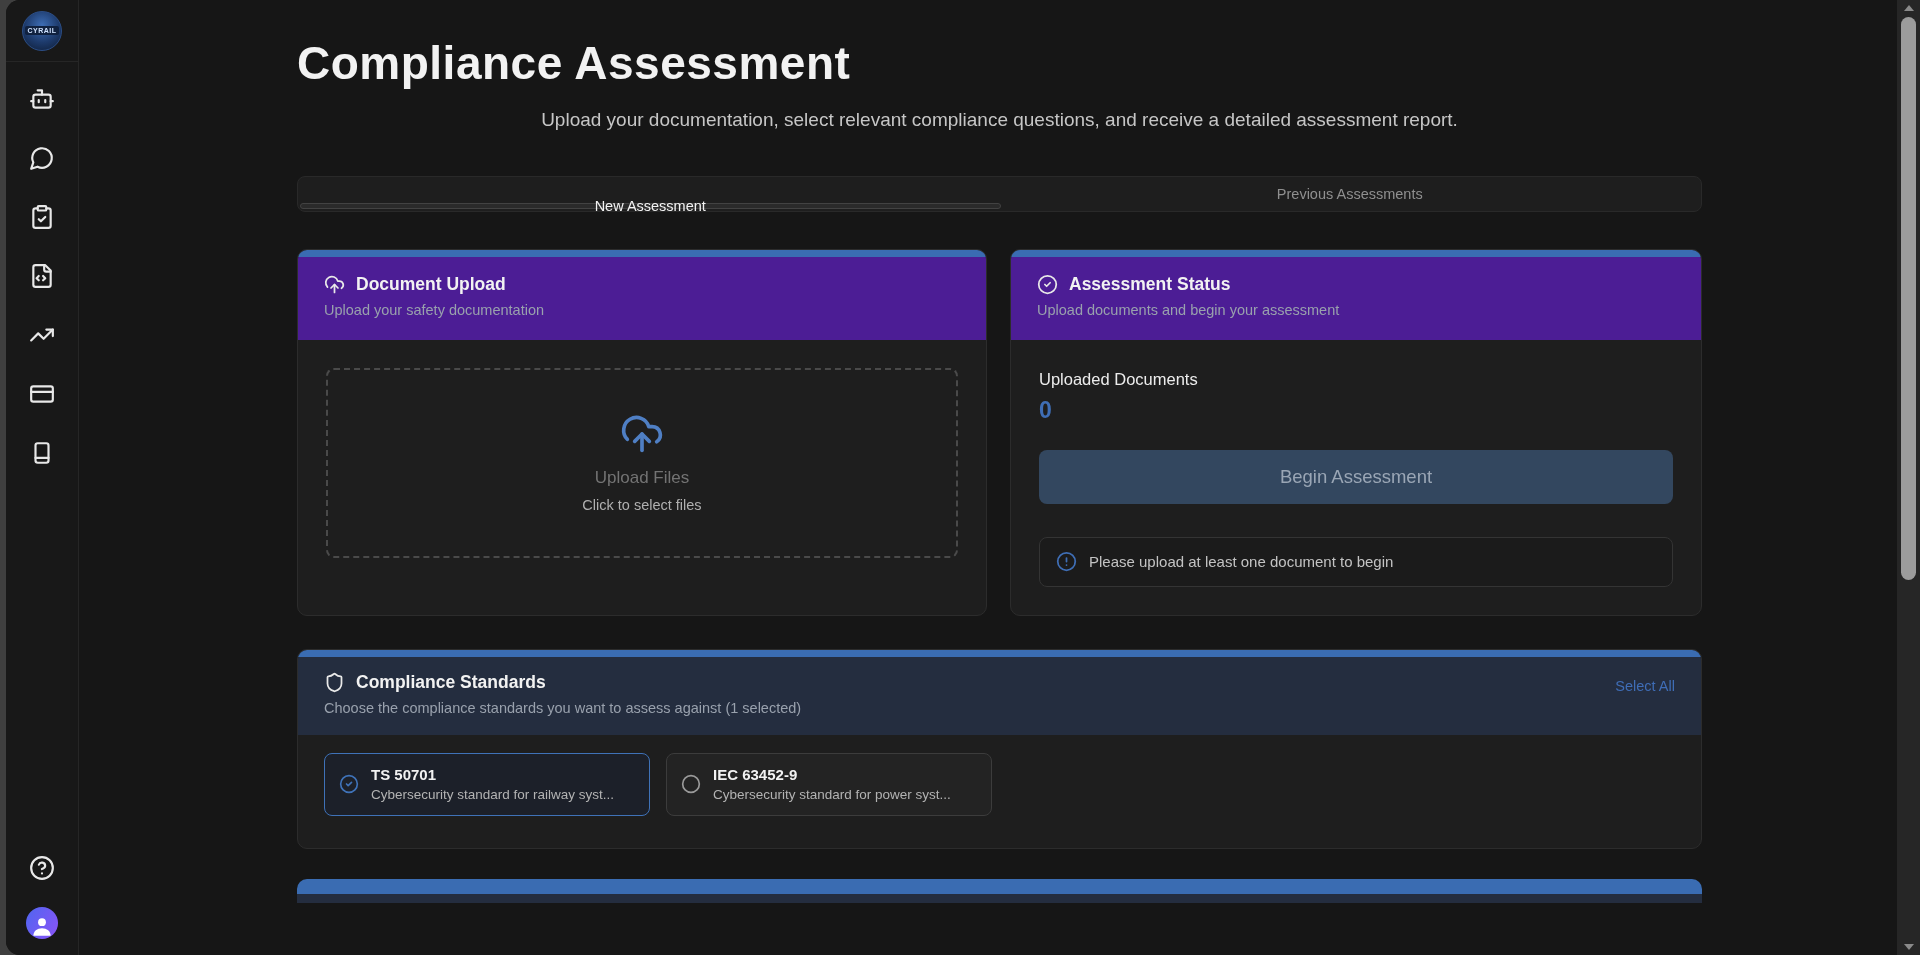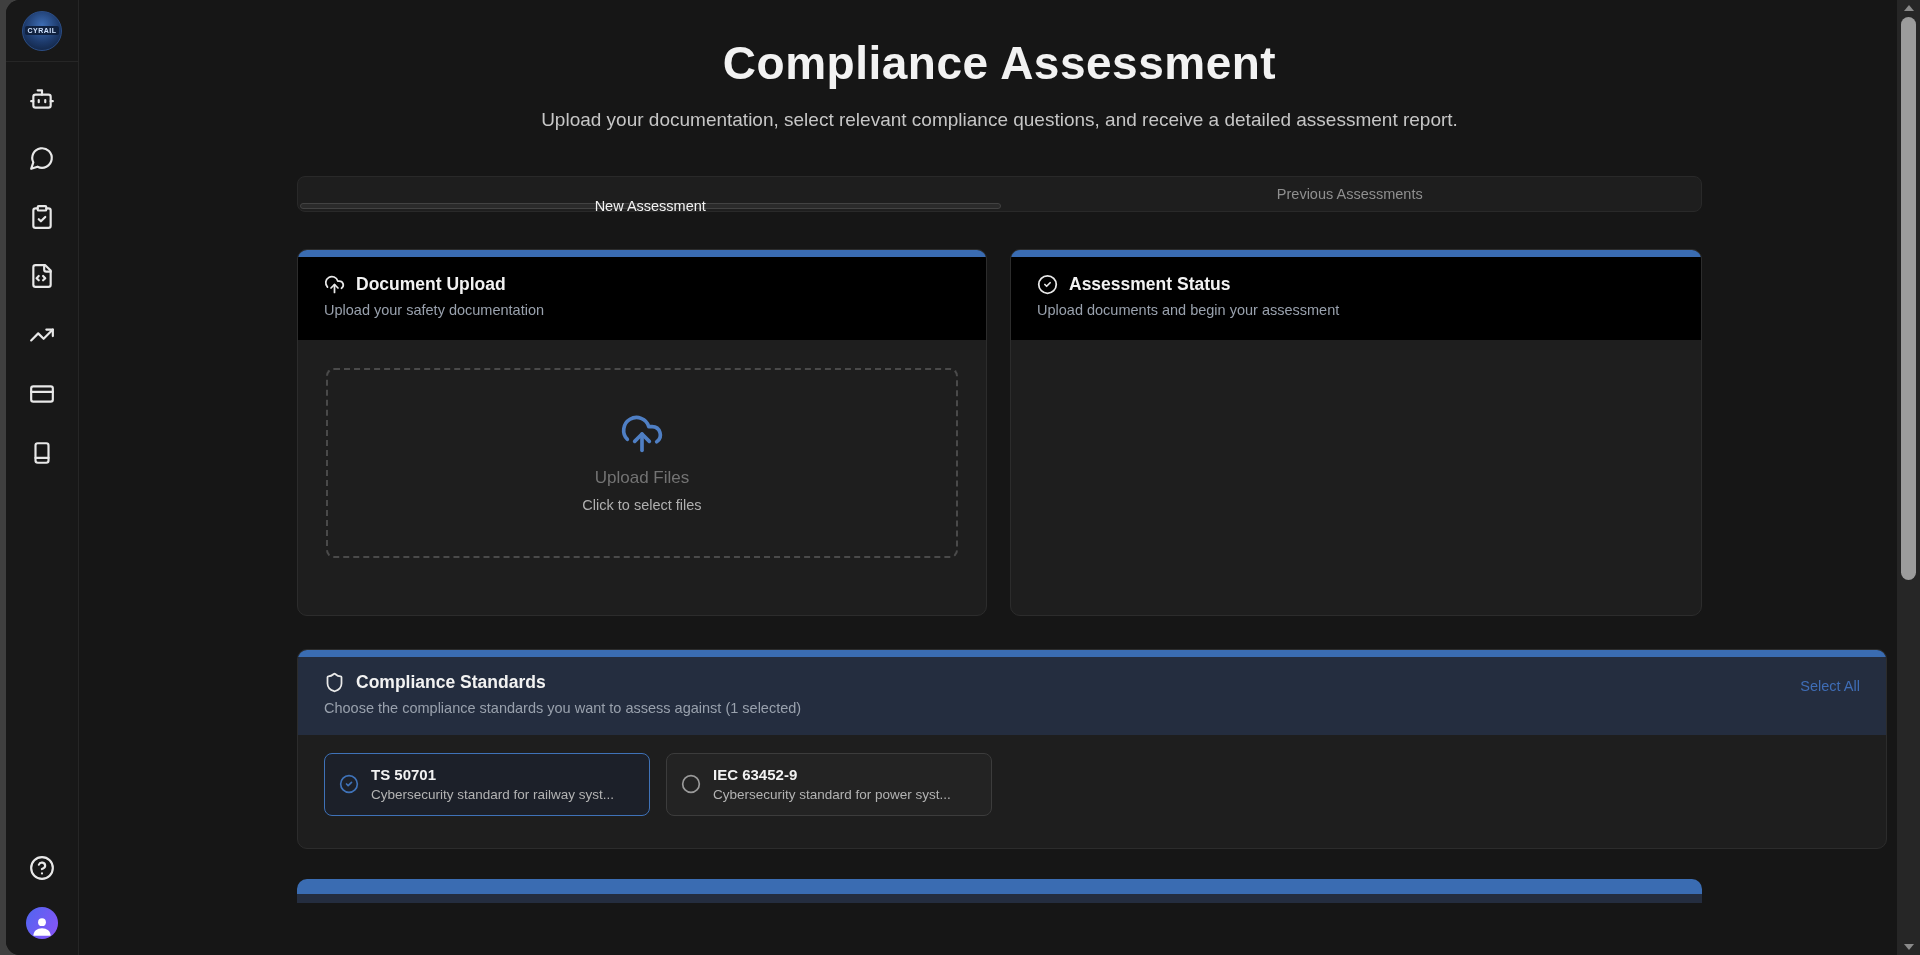--- a/index.html
+++ b/index.html
@@ -26,38 +26,38 @@
                     align-items:center; padding-bottom:16px; }
   .avatar { width:32px; height:32px; border-radius:50%; overflow:hidden;
             background:linear-gradient(120deg,#4f66f0 0%, #8b53f7 100%);
             display:flex; align-items:center; justify-content:center; }
   .avatar svg { width:26px; height:26px; margin-top:5px; }
 
   
   .main { flex:1; position:relative; overflow:hidden; }
   .column { width:1405px; margin:0 auto; }
 
-  .page-title { margin-top:36px; text-align:center; color:#f2f2f2;
+  .page-title { margin-top:36px; text-align:left; color:#f2f2f2;
                 font-size:46px; font-weight:800; letter-spacing:.5px; }
   .page-subtitle { margin:16px auto 0; text-align:center; color:#c6c6c6;
                    font-size:19px; line-height:1.45; max-width:1020px; }
 
   
   .tabstrip { margin-top:42px; height:36px; background:#1e1e1e; border:1px solid #292929;
               border-radius:8px; display:flex; padding:2px; }
   .tab { flex:1; display:flex; align-items:center; justify-content:center;
          font-size:14.5px; color:#8f8f8f; border-radius:6px; cursor:pointer; }
   .tab.active { background:#2a2a2a; border:1px solid #424242; color:#f3f3f3;margin-top:24px; }
 
   
   .cards-row { margin-top:37px; display:flex; gap:23px; }
   .card { background:#1e1e1e; border:1px solid #2c2c2c; border-radius:10px;
           overflow:hidden; display:flex; flex-direction:column; }
   .card-strip { height:7px; background:#3a6cb2; flex-shrink:0; }
-  .card-header { background:#000000; padding:17px 26px 22px; }
+  .card-header { background:#4c1d95; padding:17px 26px 22px; }
   .card-header-title { display:flex; align-items:center; gap:11px; color:#f2f2f2;
                        font-size:17.5px; font-weight:bold; }
   .card-header-title svg { width:21px; height:21px; color:#e8e8e8; flex-shrink:0; }
   .card-header-sub { margin-top:7px; color:#99a1ad; font-size:14.5px; }
 
   .upload-card { width:690px; height:367px; }
   .status-card { width:692px; height:367px; }
 
   .dropzone { margin:28px 28px 0; height:190px; border:2px dashed #4a4a4a; border-radius:8px;
               display:flex; flex-direction:column; align-items:center; justify-content:center;
@@ -71,21 +71,21 @@
   .uploaded-count { margin-top:8px; color:#3f6eb5; font-size:23px; font-weight:bold; }
   .begin-btn { margin-top:26px; width:100%; height:54px; background:#33475f; border:none;
                border-radius:8px; color:#9aa6b5; font-size:18.5px;
                font-family:"Liberation Sans", sans-serif; cursor:not-allowed; }
   .notice-box { margin-top:33px; height:50px; background:#1b1b1b; border:1px solid #343434;
                 border-radius:8px; display:flex; align-items:center; gap:12px; padding:0 16px; }
   .notice-box svg { width:21px; height:21px; color:#3f6eb5; flex-shrink:0; }
   .notice-text { color:#c3c3c3; font-size:15px; }
 
   
-  .standards-card { margin-top:33px; width:1590px; height:200px; }
+  .standards-card { margin-top:33px; width:1405px; height:200px; }
   .standards-header { background:#242d3f; padding:15px 26px 19px; display:flex;
                       justify-content:space-between; align-items:flex-start; }
   .select-all { color:#3f6db6; font-size:14.5px; margin-top:6px; cursor:pointer; }
   .standards-body { padding:18px 26px; display:grid;
                     grid-template-columns:repeat(4, 326px); gap:16px; }
   .std-option { height:63px; border-radius:8px; padding:10px 14px; display:flex;
                 align-items:center; gap:12px; cursor:pointer; }
   .std-option.selected { border:1.5px solid #3f72b8; background:#1c2029; }
   .std-option.unselected { border:1px solid #3c3c3c; background:#232323;align-items:center; }
   .std-option svg { width:20px; height:20px; flex-shrink:0; }
@@ -233,20 +233,33 @@
           <div class="card-header">
             <div class="card-header-title">
               <svg viewBox="0 0 24 24" fill="none" stroke="currentColor" stroke-width="2" stroke-linecap="round" stroke-linejoin="round">
                   <circle cx="12" cy="12" r="10"></circle>
                   <path d="m9 12 2 2 4-4"></path>
                 </svg>
               <span>Assessment Status</span>
             </div>
             <div class="card-header-sub">Upload documents and begin your assessment</div>
           </div>
+          <div class="status-body">
+            <div class="uploaded-label">Uploaded Documents</div>
+            <div class="uploaded-count">0</div>
+            <button class="begin-btn">Begin Assessment</button>
+            <div class="notice-box">
+              <svg viewBox="0 0 24 24" fill="none" stroke="currentColor" stroke-width="2" stroke-linecap="round" stroke-linejoin="round">
+                  <circle cx="12" cy="12" r="10"></circle>
+                  <line x1="12" x2="12" y1="8" y2="12"></line>
+                  <line x1="12" x2="12.01" y1="16" y2="16"></line>
+                </svg>
+              <span class="notice-text">Please upload at least one document to begin</span>
+            </div>
+          </div>
         </div>
       </div>
 
       <div class="card standards-card">
         <div class="card-strip"></div>
         <div class="standards-header">
           <div>
             <div class="card-header-title">
               <svg viewBox="0 0 24 24" fill="none" stroke="currentColor" stroke-width="2" stroke-linecap="round" stroke-linejoin="round">
                   <path d="M20 13c0 5-3.5 7.5-7.66 8.95a1 1 0 0 1-.67-.01C7.5 20.5 4 18 4 13V6a1 1 0 0 1 1-1c2 0 4.5-1.2 6.24-2.72a1.17 1.17 0 0 1 1.52 0C14.51 3.81 17 5 19 5a1 1 0 0 1 1 1z"></path>

